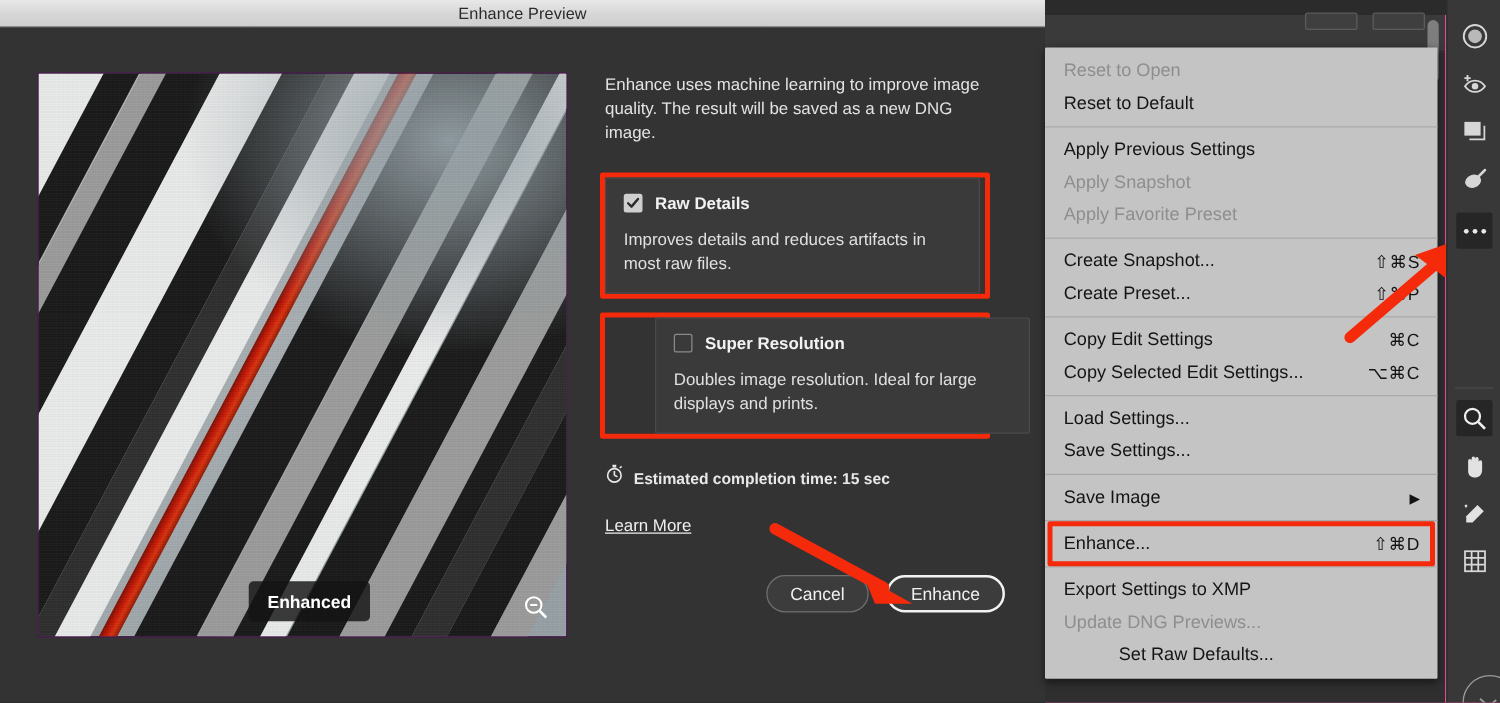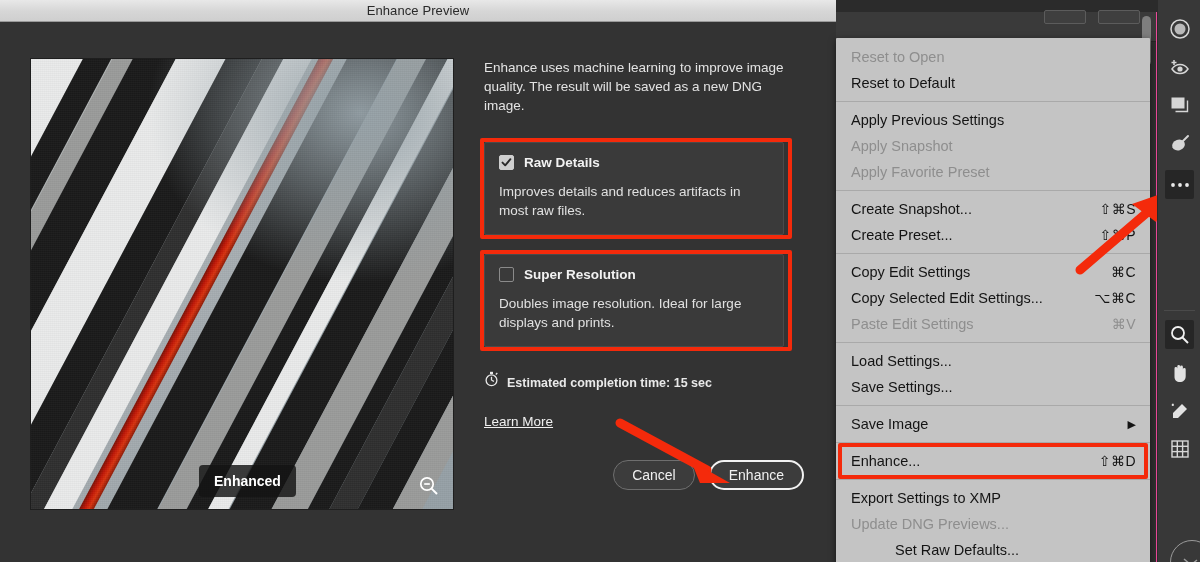--- a/index.html
+++ b/index.html
@@ -191,21 +191,21 @@
                 <svg width="11" height="11" viewBox="0 0 11 11">
                   <polyline points="1.5,5.6 4.2,8.3 9.4,2.2" fill="none" stroke="#2a2a2a" stroke-width="1.9" stroke-linecap="round" stroke-linejoin="round"></polyline>
                 </svg>
               </span>
               <span class="opt-title">Raw Details</span>
             </div>
             <div class="opt-desc">Improves details and reduces artifacts in most raw files.</div>
           </div>
         </div>
 
-        <div style="position:relative; margin-top:19px;">
+        <div style="position:relative; margin-top:19px;padding-left:40px;">
           <div class="redbox" style="left:-4px; top:-4px; right:12px; bottom:-4px;"></div>
           <div class="option-box" style="width:300px;">
             <div class="opt-row">
               <span class="cbox unchecked"></span>
               <span class="opt-title">Super Resolution</span>
             </div>
             <div class="opt-desc">Doubles image resolution. Ideal for large displays and prints.</div>
           </div>
         </div>
 
@@ -293,26 +293,20 @@
             <span>Copy Edit Settings</span>
             <span class="sc">⌘C</span>
           </div>
         </div>
         <div style="position: relative;">
           <div class="mi">
             <span>Copy Selected Edit Settings...</span>
             <span class="sc">⌥⌘C</span>
           </div>
         </div>
-        <div style="position: relative;">
-          <div class="mi disabled">
-            <span>Paste Edit Settings</span>
-            <span class="sc">⌘V</span>
-          </div>
-        </div>
         <div class="sep"></div>
         <div style="position: relative;">
           <div class="mi">
             <span>Load Settings...</span>
           </div>
         </div>
         <div style="position: relative;">
           <div class="mi">
             <span>Save Settings...</span>
           </div>

